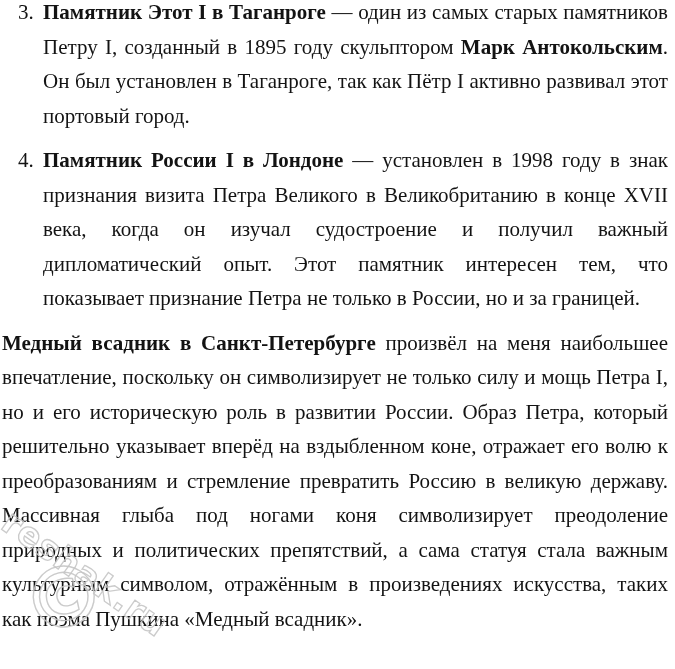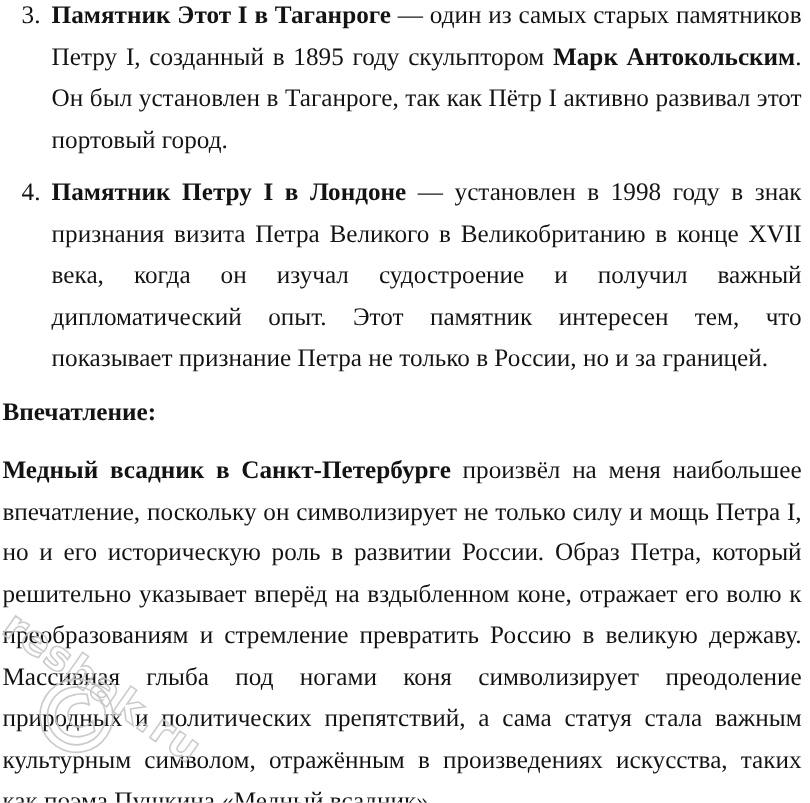--- a/index.html
+++ b/index.html
@@ -89,24 +89,23 @@
 <div class="page">
   <div class="content">
 
     <div class="list-item">
       <span class="num">3.</span>
       <div class="item-text"><b>Памятник Этот I в Таганроге</b><span> — один из самых старых памятников Петру I, созданный в 1895 году скульптором </span><b>Марк Антокольским</b><span>. Он был установлен в Таганроге, так как Пётр I активно развивал этот портовый город.</span></div>
     </div>
 
     <div class="list-item">
       <span class="num">4.</span>
-      <div class="item-text"><b>Памятник Петру I в Лондоне</b><span> — установлен в 1998 году в знак признания визита Петра Великого в Великобританию в конце XVII века, когда он изучал судостроение и получил важный дипломатический опыт. Этот памятник интересен тем, что показывает признание Петра не только в России, но и за границей.</span></div>
+      <div class="item-text"><b>Памятник России I в Лондоне</b><span> — установлен в 1998 году в знак признания визита Петра Великого в Великобританию в конце XVII века, когда он изучал судостроение и получил важный дипломатический опыт. Этот памятник интересен тем, что показывает признание Петра не только в России, но и за границей.</span></div>
     </div>
 
-    <div class="impression-heading">Впечатление:</div>
 
     <div class="impression-para"><b>Медный всадник в Санкт-Петербурге</b><span> произвёл на меня наибольшее впечатление, поскольку он символизирует не только силу и мощь Петра I, но и его историческую роль в развитии России. Образ Петра, который решительно указывает вперёд на вздыбленном коне, отражает его волю к преобразованиям и стремление превратить Россию в великую державу. Массивная глыба под ногами коня символизирует преодоление природных и политических препятствий, а сама статуя стала важным культурным символом, отражённым в произведениях искусства, таких как поэма Пушкина «Медный всадник».</span></div>
 
   </div>
 
   <div class="watermark">
     <span class="wm-copy">©</span>
     <span class="wm-text">reshak.ru</span>
   </div>
 </div>

